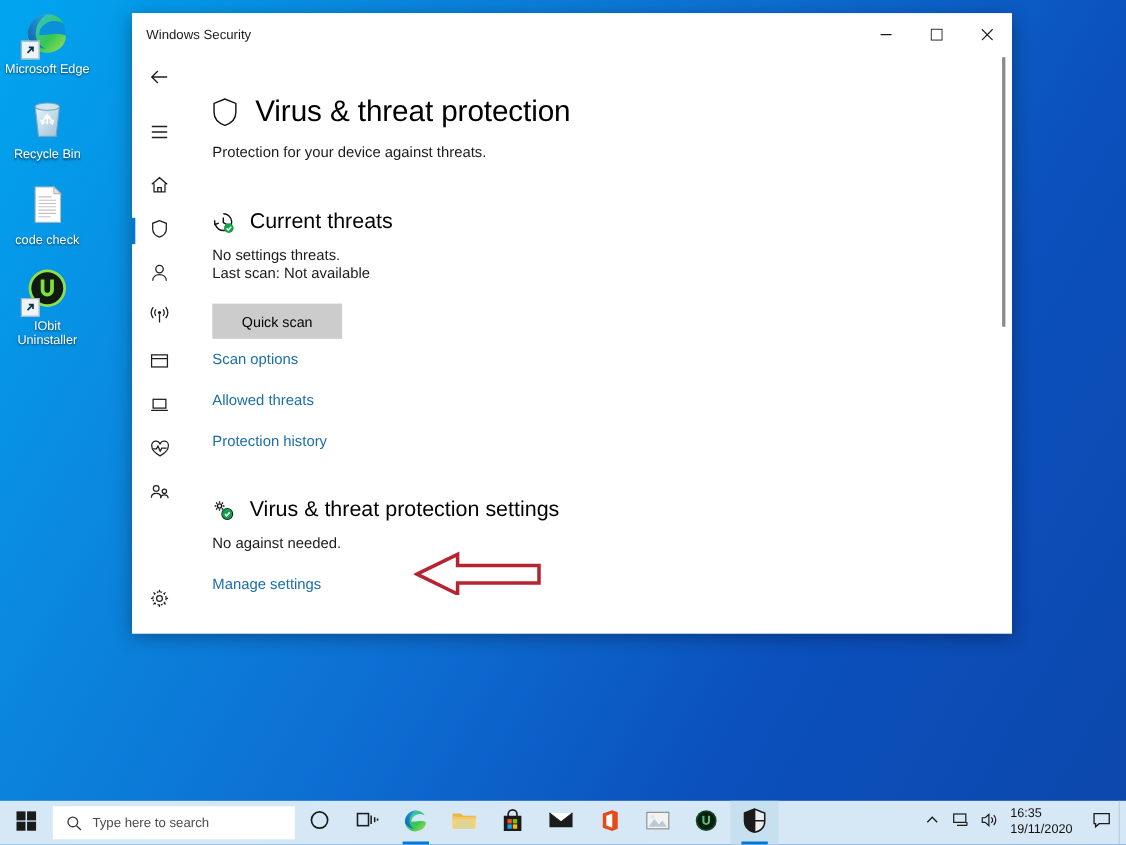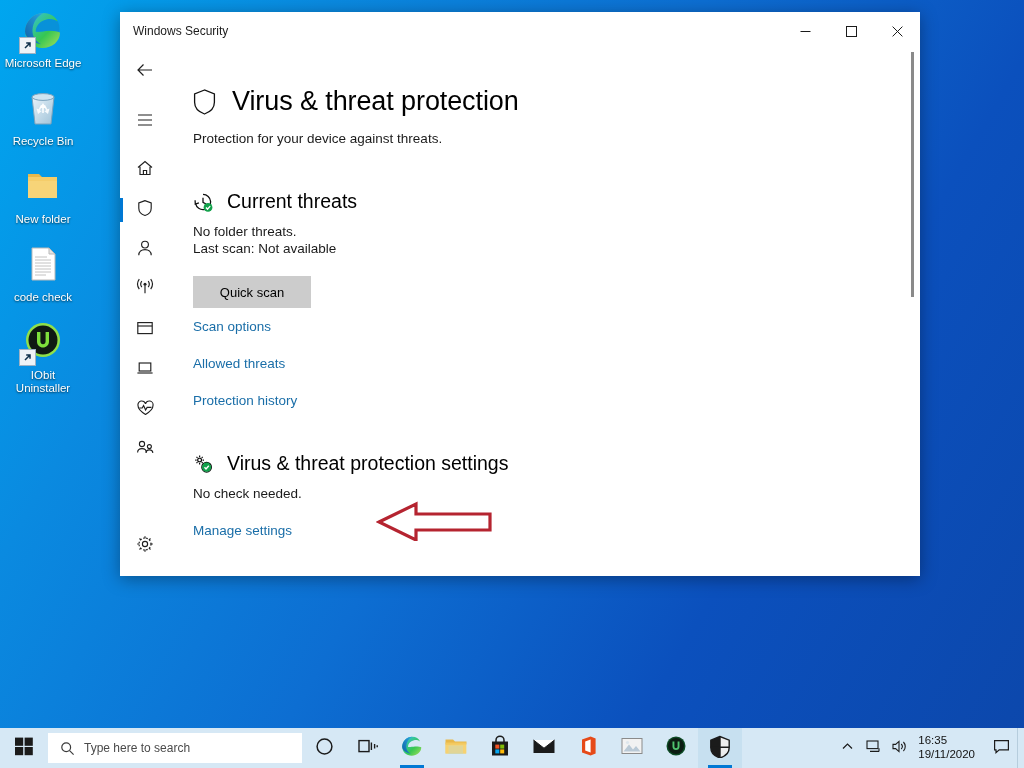--- a/index.html
+++ b/index.html
@@ -176,21 +176,21 @@
     position: absolute; left: 0; bottom: 0;
     width: 1024px; height: 40px;
     background: #d6e8f5;
     display: flex; align-items: center;
   }
   .start-btn {
     width: 48px; height: 40px;
     display: flex; align-items: center; justify-content: center;
   }
   .searchbox {
-    width: 254px; height: 30px;
+    width: 220px; height: 30px;
     background: #ffffff;
     display: flex; align-items: center;
     margin-left: 0px;
   }
   .searchbox .mag { margin: 0 9px 0 12px; display: flex; }
   .searchbox .ph { font-size: 12px; color: #4a4a4a; }
   .tb-icon {
     width: 44px; height: 40px;
     display: flex; align-items: center; justify-content: center;
     position: relative;
@@ -265,30 +265,20 @@
           <path d="M11 11 L33 11 L30 38 L14 38 Z" fill="url(#rb)" stroke="#7ba3bd" stroke-width="1"></path>
           <ellipse cx="22" cy="11" rx="11" ry="3.4" fill="#cfe4f1" stroke="#7ba3bd" stroke-width="1"></ellipse>
           <path d="M22 17 l3 5 h-2.2 v5 h-1.6 v-5 H19 Z" fill="#ffffff" opacity=".95"></path>
           <path d="M17 28 l-1.5-5.4 2.1.6 2.4-4.4 1.4 .8 -2.6 4.8 2 .6 Z" fill="#ffffff" opacity=".85"></path>
           <path d="M27 28 l1.5-5.4 -2.1.6 -2.4-4.4 -1.4 .8 2.6 4.8 -2 .6 Z" fill="#ffffff" opacity=".85"></path>
         </svg>
       </div>
       <div class="label">Recycle Bin</div>
     </div>
 
-    <div class="desk-icon">
-      <div class="glyph">
-        <svg width="44" height="44" viewBox="0 0 44 44">
-          <path d="M7 10h11l3 3h11v3H7Z" fill="#e8b84b"></path>
-          <path d="M7 13h29v21H7Z" fill="#f5cd6a"></path>
-          <path d="M7 34h29V17H7Z" fill="#f7d478"></path>
-        </svg>
-      </div>
-      <div class="label">New folder</div>
-    </div>
 
     <div class="desk-icon">
       <div class="glyph">
         <svg width="44" height="44" viewBox="0 0 44 44">
           <path d="M11 6h17l6 6v26H11Z" fill="#ffffff" stroke="#b9b9b9" stroke-width="1"></path>
           <path d="M28 6v6h6Z" fill="#e4e4e4" stroke="#b9b9b9" stroke-width="1"></path>
           <g stroke="#c2c2c2" stroke-width="1">
             <path d="M14 15h12M14 18h16M14 21h16M14 24h16M14 27h16M14 30h16M14 33h11"></path>
           </g>
         </svg>
@@ -462,41 +452,41 @@
             <svg width="22" height="22" viewBox="0 0 22 22">
               <path d="M11 3.4a7.6 7.6 0 1 1-7.4 9.2" fill="none" stroke="#111" stroke-width="1.3"></path>
               <path d="M3.1 9.2 3.3 13l3.6-1.2" fill="none" stroke="#111" stroke-width="1.3"></path>
               <path d="M11 6.8v4.6l3 1.6" fill="none" stroke="#111" stroke-width="1.3"></path>
               <circle cx="16" cy="16.4" r="4.4" fill="#12a14b"></circle>
               <path d="M14 16.5l1.5 1.6 2.7-3" fill="none" stroke="#fff" stroke-width="1.4"></path>
             </svg>
           </span>
           <span>Current threats</span>
         </h2>
-        <div class="sec-line">No folder threats.</div>
+        <div class="sec-line">No settings threats.</div>
         <div class="sec-line tight">Last scan: Not available</div>
         <button class="btn-quick">Quick scan</button>
         <a class="link first">Scan options</a>
         <a class="link">Allowed threats</a>
         <a class="link">Protection history</a>
 
         
         <h2 class="sec-title">
           <span class="ico">
             <svg width="22" height="22" viewBox="0 0 22 22">
               <circle cx="7.6" cy="7" r="1.9" fill="none" stroke="#111" stroke-width="1.25"></circle>
               <path d="M7.6 2.6v1.4M7.6 10v1.4M3.2 7h1.4M10.6 7H12M4.5 3.9l1 1M9.7 9.1l1 1M10.7 3.9l-1 1M5.5 9.1l-1 1" stroke="#111" stroke-width="1.25" fill="none"></path>
               <circle cx="14.6" cy="14.2" r="4.8" fill="none" stroke="#111" stroke-width="1.25"></circle>
               <circle cx="14.6" cy="14.2" r="4.6" fill="#12a14b"></circle>
               <path d="M12.5 14.3l1.5 1.6 2.8-3.1" fill="none" stroke="#fff" stroke-width="1.4"></path>
             </svg>
           </span>
           <span>Virus &amp; threat protection settings</span>
         </h2>
-        <div class="sec-line">No check needed.</div>
+        <div class="sec-line">No against needed.</div>
 
         <div class="settings-row">
           <a class="link">Manage settings</a>
           <svg class="red-arrow" viewBox="0 0 118 40">
             <path d="M3 21 L40 3 L40 13 L114 13 L114 29 L40 29 L40 39 Z" fill="none" stroke="#b52430" stroke-width="3.2" stroke-linejoin="miter"></path>
           </svg>
         </div>
 
         
         <h2 class="sec-title">

